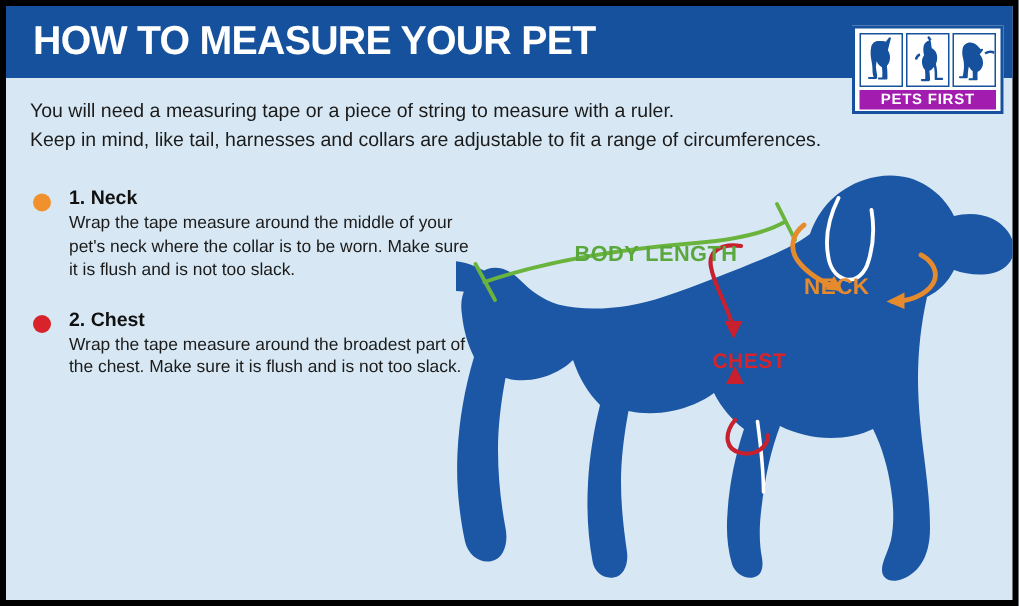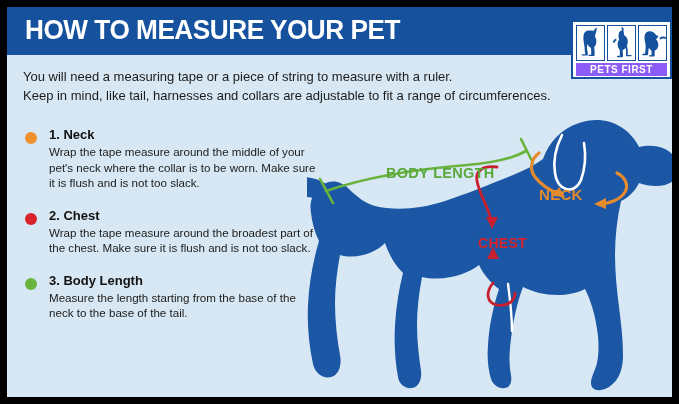--- a/index.html
+++ b/index.html
@@ -12,21 +12,21 @@
     overflow: hidden;
     background: #d7e8f4;
     font-family: "Liberation Sans", sans-serif;
   }
   #infographic {
     position: relative;
     width: 679px;
     height: 404px;
     background: #d7e8f4;
     box-sizing: border-box;
-    border: 7px solid #000000;
+    border: 4px solid #000000;
     overflow: hidden;
   }
 
   
   .header-bar {
     position: absolute;
     left: 0;
     top: 0;
     width: 679px;
     height: 48px;
@@ -68,21 +68,21 @@
     flex: 1;
     border: 1px solid #16519e;
     box-sizing: border-box;
     position: relative;
     background: #ffffff;
     overflow: hidden;
   }
   .logo-box svg { display: block; width: 100%; height: 100%; }
   .logo-name {
     margin-top: 2px;
-    background: #8b5cf6;
+    background: #a21caf;
     color: #ffffff;
     font-size: 10px;
     font-weight: bold;
     letter-spacing: 0.5px;
     text-align: center;
     line-height: 13px;
     height: 13px;
     font-family: "Liberation Sans", sans-serif;
   }
 
@@ -214,25 +214,20 @@
       <div class="step-title">1. Neck</div>
       <div class="step-desc">Wrap the tape measure around the middle of your pet's neck where the collar is to be worn. Make sure it is flush and is not too slack.</div>
     </div>
 
     <div class="step">
       <span class="bullet" style="background:#d8232a"></span>
       <div class="step-title">2. Chest</div>
       <div class="step-desc">Wrap the tape measure around the broadest part of the chest. Make sure it is flush and is not too slack.</div>
     </div>
 
-    <div class="step">
-      <span class="bullet" style="background:#6ab43e"></span>
-      <div class="step-title">3. Body Length</div>
-      <div class="step-desc">Measure the length starting from the base of the neck to the base of the tail.</div>
-    </div>
 
   </div>
 
   <div class="illustration">
     <svg width="379" height="300" viewBox="0 0 379 300" xmlns="http://www.w3.org/2000/svg">
 
       <g>
         <path fill="#1b57a5" d="
           M 6 78
           C 14 72, 24 74, 32 82

